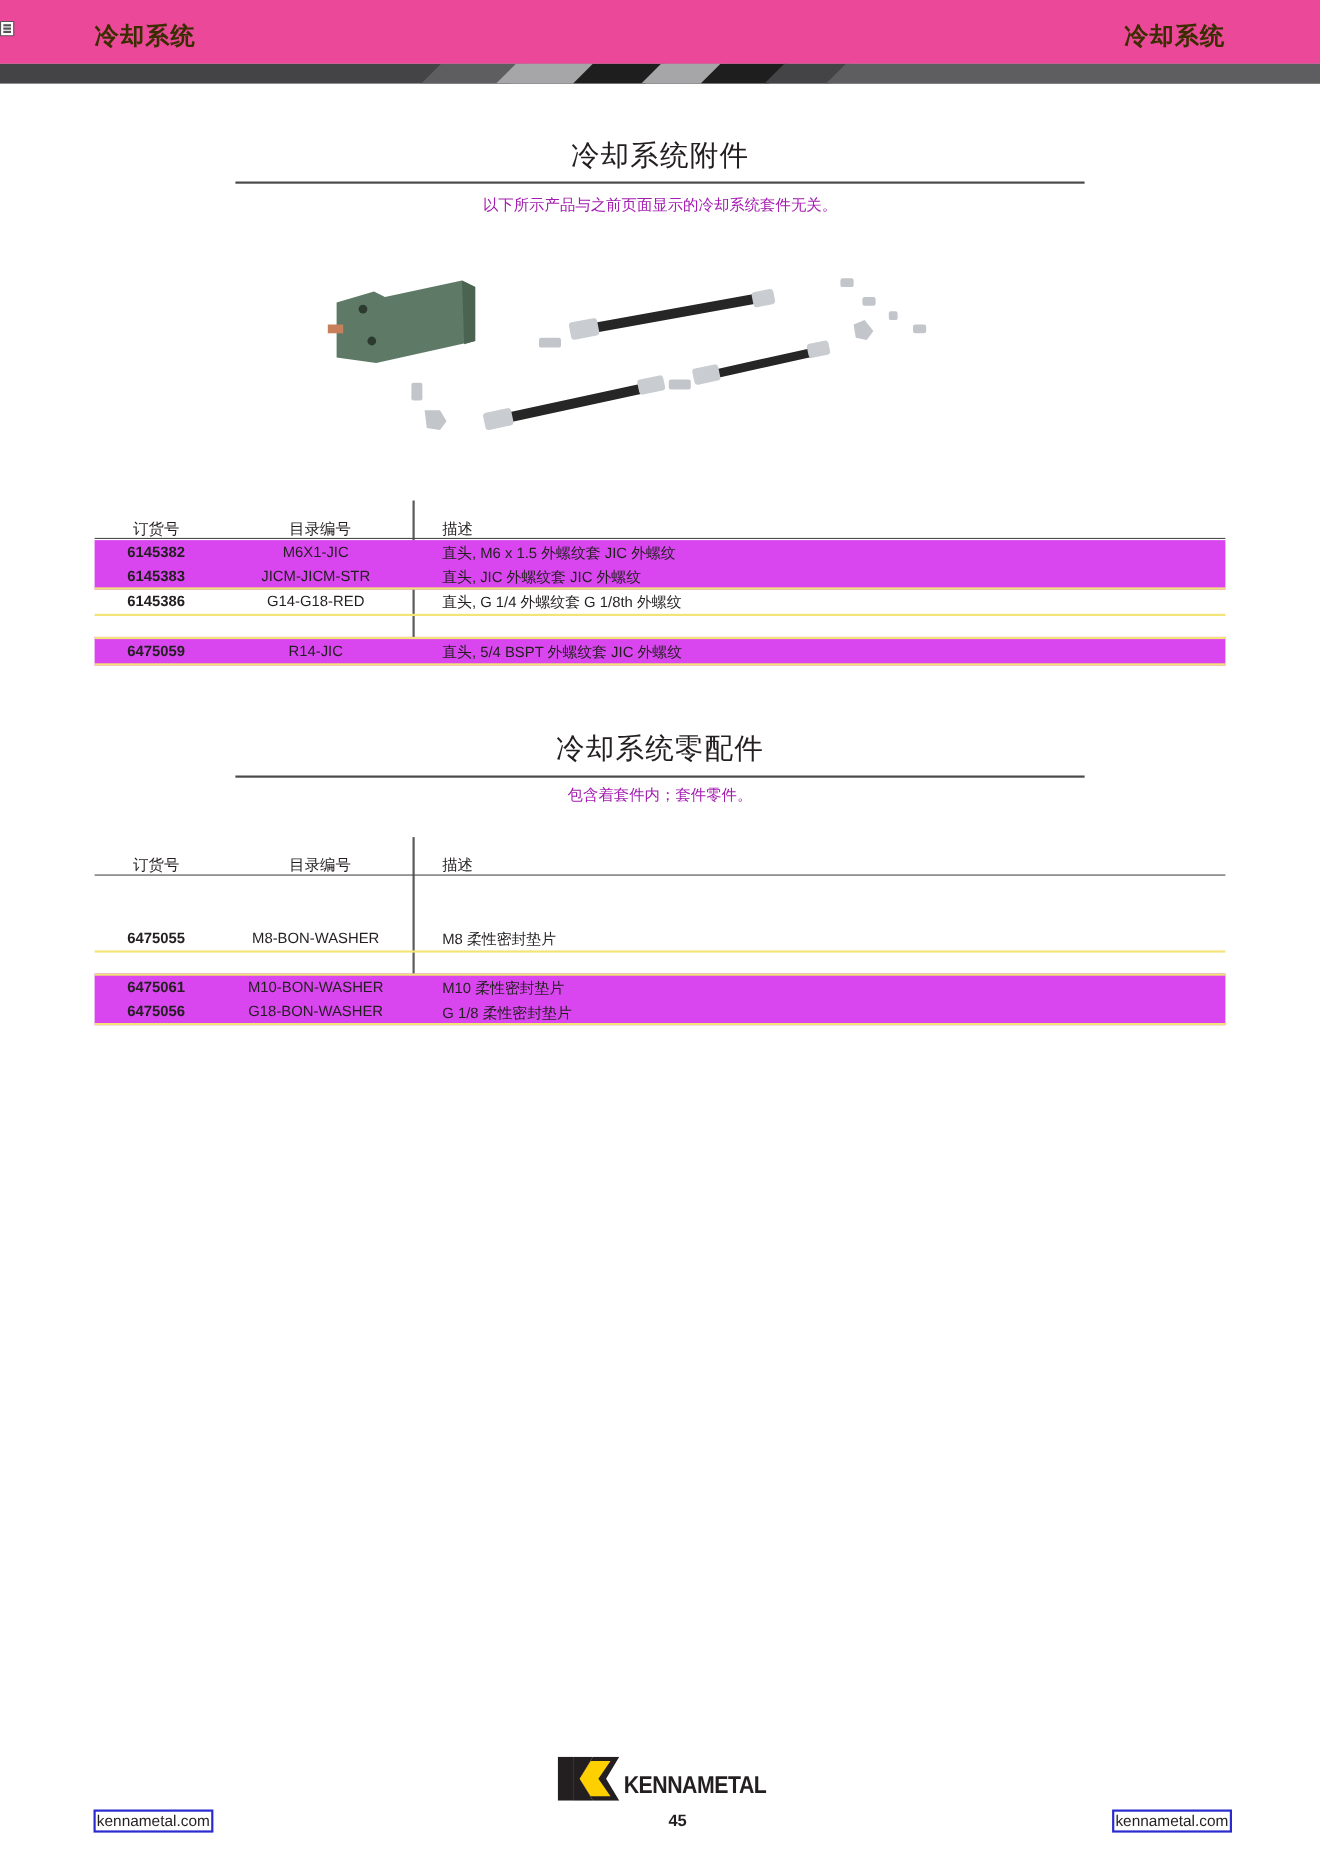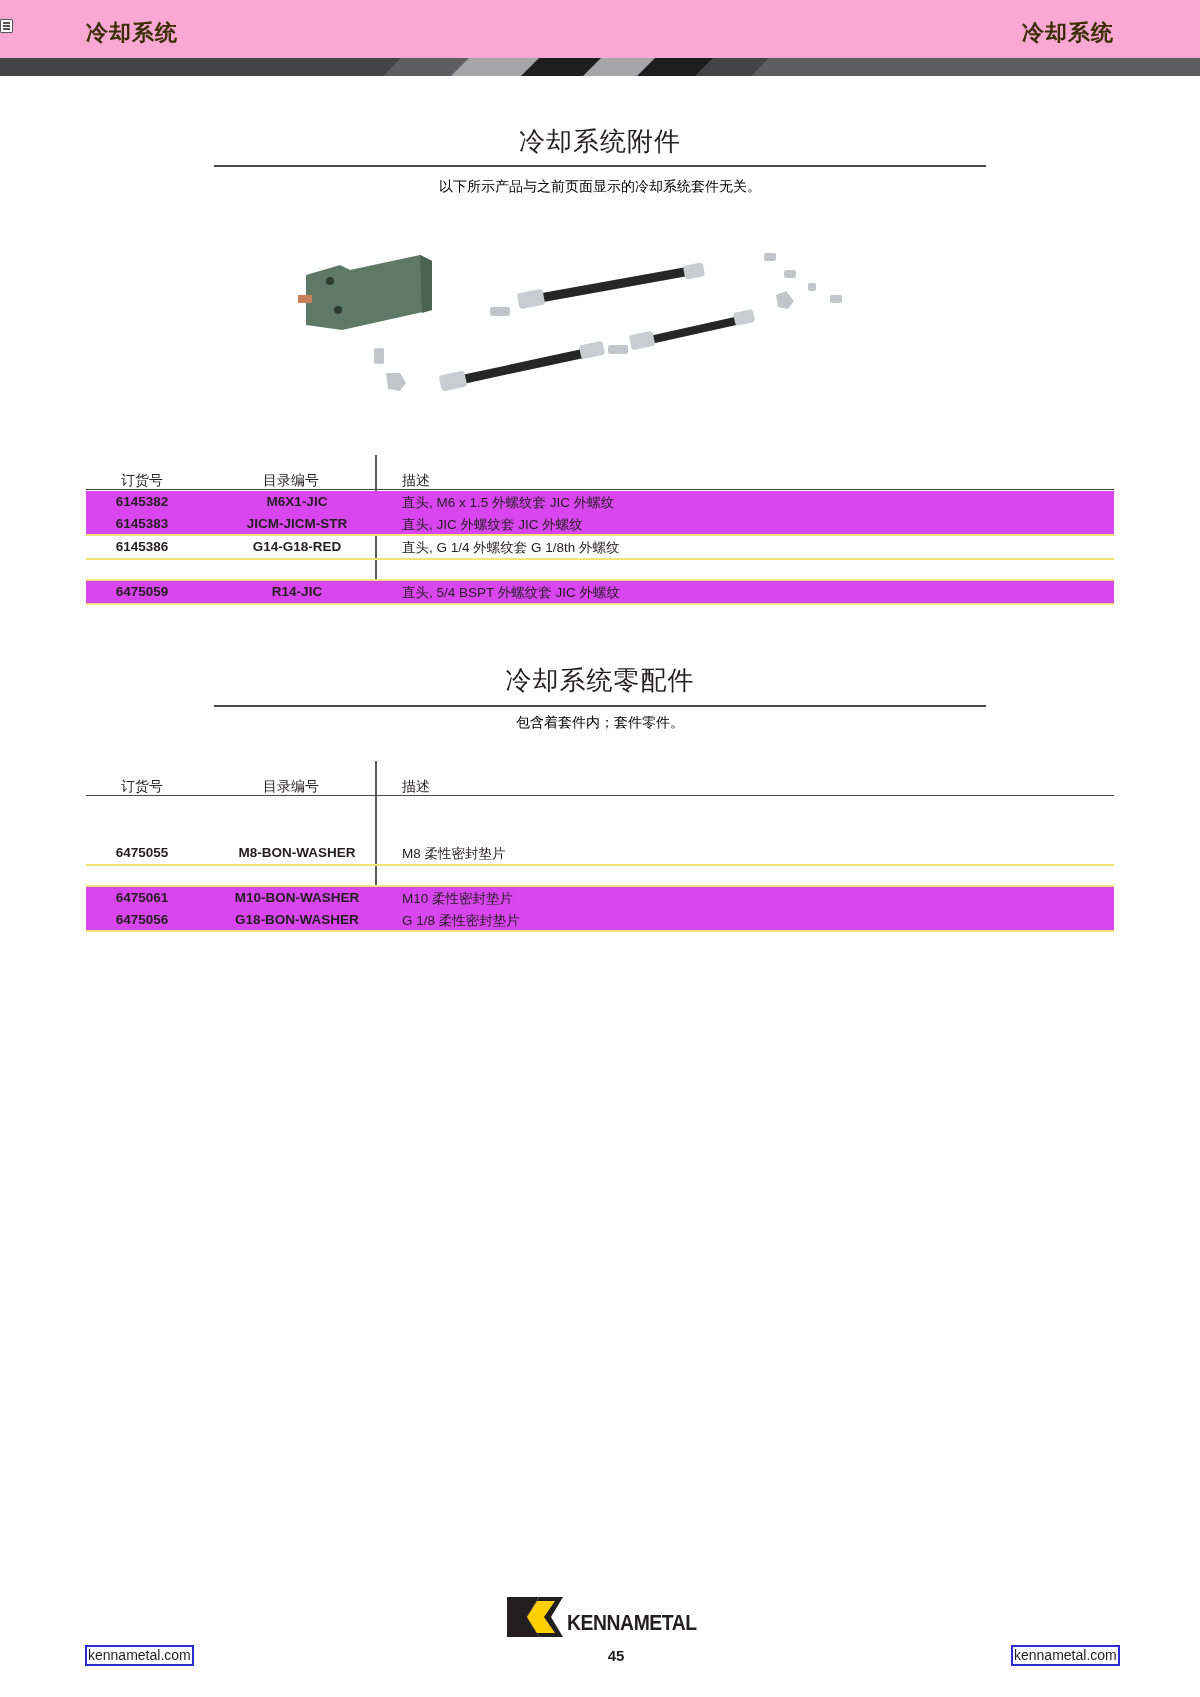--- a/index.html
+++ b/index.html
@@ -1,43 +1,43 @@
 <!DOCTYPE html>
 <html><head>
 <meta charset="utf-8">
 <style>
   * { box-sizing: border-box; margin: 0; padding: 0; }
   html, body { width: 1200px; height: 1697px; background: #ffffff; overflow: hidden; }
   body { position: relative; font-family: "Liberation Sans", "DejaVu Sans", sans-serif; color: #231f20; }
 
-  .header-band { position: absolute; left: 0; top: 0; width: 1200px; height: 58px; background: #f9a8d4; }
+  .header-band { position: absolute; left: 0; top: 0; width: 1200px; height: 58px; background: #ec4899; }
   .header-title-left { position: absolute; left: 86px; top: 18px; font-size: 22px; font-weight: bold; color: #3a2e00; letter-spacing: 1px; }
   .header-title-right { position: absolute; right: 86px; top: 18px; font-size: 22px; font-weight: bold; color: #3a2e00; letter-spacing: 1px; }
   .note-icon { position: absolute; left: 0; top: 19px; width: 13px; height: 14px; background: #fff; border: 1.5px solid #555; border-radius: 1px; }
   .note-icon::before { content: ""; position: absolute; left: 2px; top: 2px; width: 7px; height: 1.5px; background: #555; box-shadow: 0 3px 0 #555, 0 6px 0 #555; }
 
   .stripe { position: absolute; left: 0; top: 58px; width: 1200px; height: 18px; background: #444446; overflow: hidden; }
   .stripe .seg { position: absolute; top: 0; height: 18px; transform: skewX(-45deg); }
 
   .section-title { position: absolute; left: 0; width: 1200px; text-align: center; font-size: 26px; color: #231f20; letter-spacing: 1px; }
   .section-rule { position: absolute; left: 214px; width: 772px; height: 1.5px; background: #4a4a4a; }
-  .section-sub { position: absolute; left: 0; width: 1200px; text-align: center; font-size: 14px; color: #000000; }
+  .section-sub { position: absolute; left: 0; width: 1200px; text-align: center; font-size: 14px; color: #a21caf; }
 
   .product-image { position: absolute; left: 290px; top: 225px; width: 620px; height: 180px; }
 
   .tbl { position: absolute; left: 86px; width: 1028px; }
   .tbl .vline { position: absolute; left: 289px; width: 1.5px; background: #5a5a5a; }
   .tbl .head { position: absolute; left: 0; width: 1028px; height: 20px; border-bottom: 1.5px solid #4a4a4a; font-size: 14px; }
   .tbl .head span { position: absolute; top: 2px; }
   .tbl .grp { position: absolute; left: 0; width: 1028px; border-bottom: 2px solid #f3e47a; }
   .tbl .grp.shaded { background: #d946ef; }
   .tbl .row { position: relative; height: 21.5px; font-size: 13.5px; }
   .tbl .row span { position: absolute; top: 3px; white-space: nowrap; }
   .c-order { left: 0; width: 112px; text-align: center; font-weight: bold; }
-  .c-cat { left: 136px; width: 150px; text-align: center; font-weight: bold; }
+  .c-cat { left: 126px; width: 150px; text-align: center; font-weight: normal; }
   .c-desc { left: 316px; }
   .h-order { left: 0; width: 112px; text-align: center; }
   .h-cat { left: 130px; width: 150px; text-align: center; }
   .h-desc { left: 316px; }
 
   .footer-logo { position: absolute; left: 507px; top: 1597px; width: 202px; height: 40px; }
   .logo-k { position: absolute; left: 0; top: 0; width: 58px; height: 40px; }
   .logo-text { position: absolute; left: 60px; top: 13px; font-size: 22px; font-weight: bold; color: #231f20; letter-spacing: -0.5px; transform: scaleX(0.88); transform-origin: left center; }
   .page-num { position: absolute; left: 0; width: 1232px; top: 1647px; text-align: center; font-size: 15px; font-weight: bold; color: #231f20; }
   .footer-link { position: absolute; top: 1645px; font-size: 14px; color: #231f20; border: 2px solid #2a2ad0; padding: 0 1px; line-height: 17px; text-decoration: none; }

